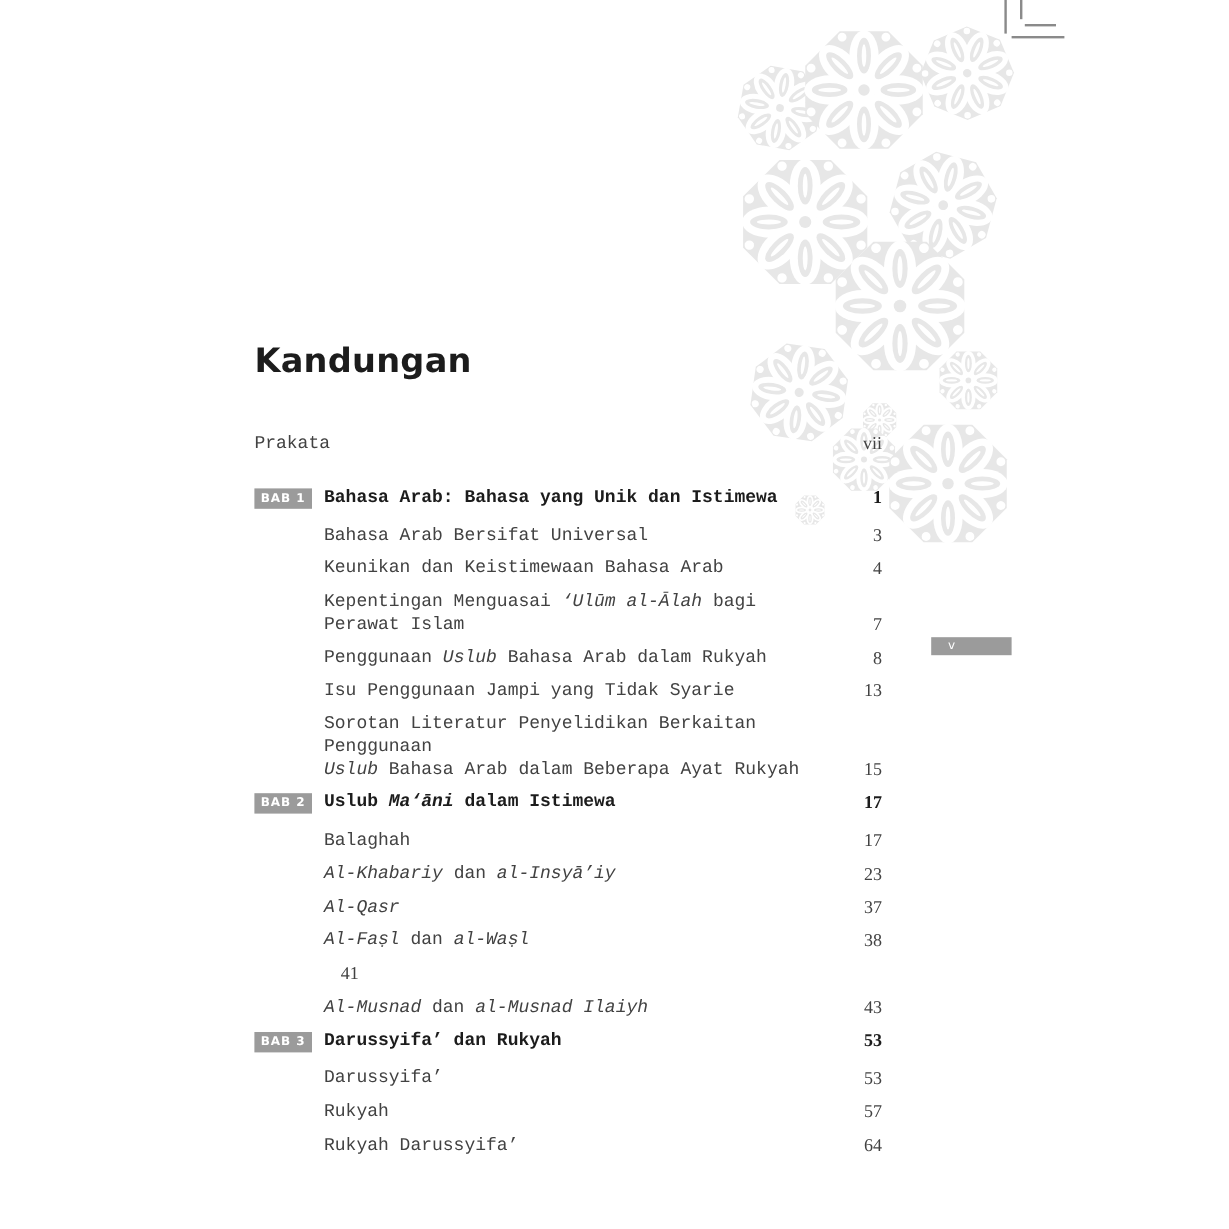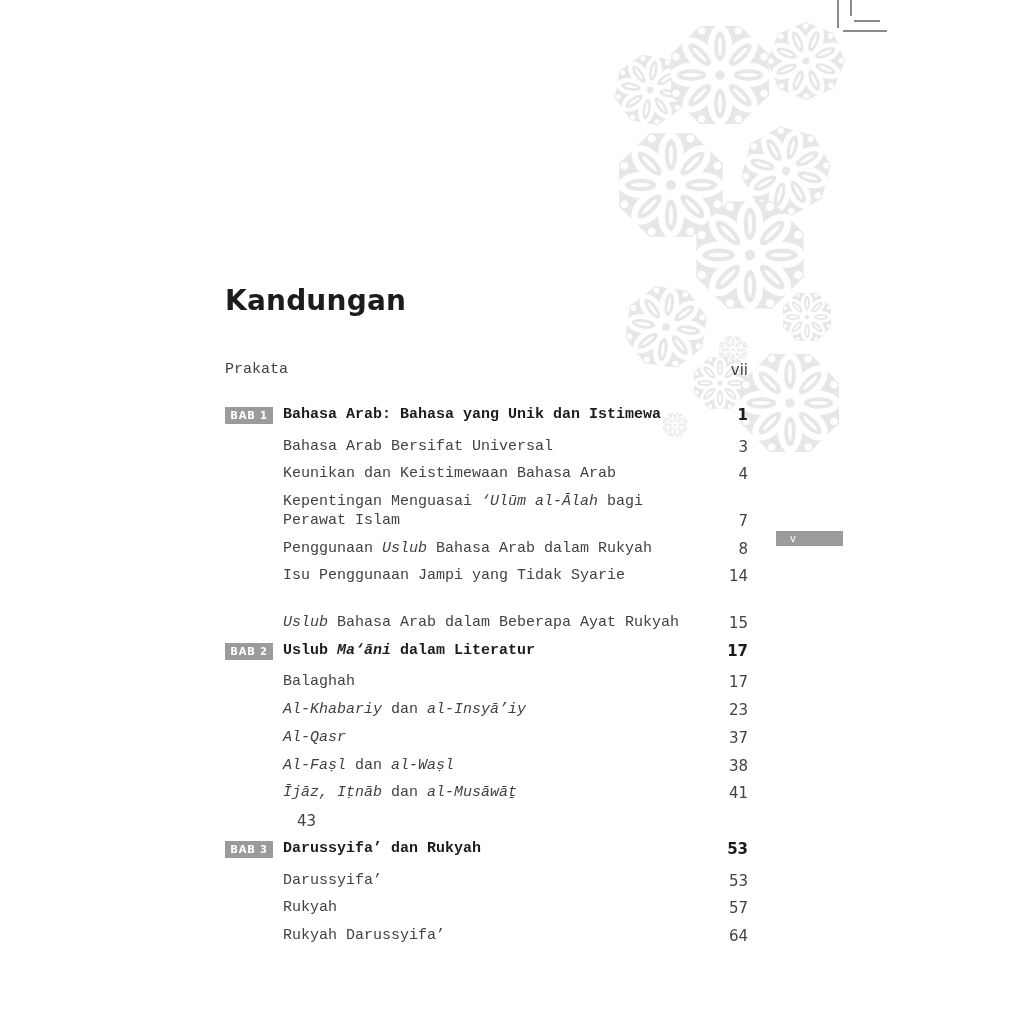--- a/index.html
+++ b/index.html
@@ -12,32 +12,32 @@
   .crop-mark{position:absolute;background:var(--mark,#8a8a8a);z-index:1;}
   #mark-v1{left:837px;top:0;width:2px;height:28px;}
   #mark-v2{left:850px;top:0;width:2px;height:16px;}
   #mark-h1{left:854px;top:20px;width:26px;height:2px;}
   #mark-h2{left:843px;top:30px;width:44px;height:2px;}
   .edge-tab{
     position:absolute;left:776px;top:531px;width:67px;height:15px;z-index:2;
     background:var(--tab-bg,#9b9b9b);color:var(--tab-text,#fff);
     font-size:10px;line-height:15px;padding-left:14px;box-sizing:border-box;
   }
-  .content{position:absolute;left:225px;top:284px;width:523px;z-index:2;}
+  .content{position:absolute;left:212px;top:284px;width:523px;z-index:2;}
   h1.page-title{
     font-size:28px;font-weight:bold;color:var(--heading,#1c1c1c);
     margin:0 0 44px 0;letter-spacing:0.2px;
   }
   .row{
     display:flex;align-items:flex-end;
     font-size:15px;color:var(--text,#424242);
     margin-bottom:9px;
   }
   .row .label{flex:1;line-height:1.25;font-family:Liberation Mono, monospace;}
-  .row .pageno{margin-left:14px;line-height:1.25;}
+  .row .pageno{margin-left:14px;line-height:1.25;font-family:Liberation Serif, serif;}
   .it{font-style:italic;}
   .chapter-header{
     margin-bottom:13px;
     font-weight:bold;color:var(--heading,#1c1c1c);
   }
   .chapter:first-of-type .chapter-header{margin-top:26px;align-items:center;}
   .chapter-header .label,.chapter-header .pageno{color:var(--heading,#1c1c1c);}
   .badge{
     display:block;width:48px;text-align:center;
     background:var(--badge-bg,#9b9b9b);color:var(--badge-text,#fff);
@@ -187,33 +187,33 @@
             <span class="pageno">7</span>
           </div>
           <div class="row">
             <span class="section-indent"></span>
             <span class="label"><span>Penggunaan </span><span class="it">Uslub</span><span> Bahasa Arab dalam Rukyah</span></span>
             <span class="pageno">8</span>
           </div>
           <div class="row">
             <span class="section-indent"></span>
             <span class="label"><span>Isu Penggunaan Jampi yang Tidak Syarie</span></span>
-            <span class="pageno">14</span>
-          </div>
-          <div class="row">
-            <span class="section-indent"></span>
-            <span class="label"><br><span class="it">Uslub</span><span> Bahasa Arab dalam Beberapa Ayat Rukyah</span></span>
+            <span class="pageno">13</span>
+          </div>
+          <div class="row">
+            <span class="section-indent"></span>
+            <span class="label"><span>Sorotan Literatur Penyelidikan Berkaitan Penggunaan</span><br><span class="it">Uslub</span><span> Bahasa Arab dalam Beberapa Ayat Rukyah</span></span>
             <span class="pageno">15</span>
           </div>
         </div>
       </div>
       <div class="chapter">
         <div class="row chapter-header">
           <span class="badge">BAB 2</span>
-          <span class="label"><span>Uslub </span><span class="it">Ma‘āni</span><span> dalam Literatur</span></span>
+          <span class="label"><span>Uslub </span><span class="it">Ma‘āni</span><span> dalam Istimewa</span></span>
           <span class="pageno">17</span>
         </div>
         <div class="sections">
           <div class="row">
             <span class="section-indent"></span>
             <span class="label"><span>Balaghah</span></span>
             <span class="pageno">17</span>
           </div>
           <div class="row">
             <span class="section-indent"></span>
@@ -225,25 +225,25 @@
             <span class="label"><span class="it">Al-Qasr</span></span>
             <span class="pageno">37</span>
           </div>
           <div class="row">
             <span class="section-indent"></span>
             <span class="label"><span class="it">Al-Faṣl</span><span> dan </span><span class="it">al-Waṣl</span></span>
             <span class="pageno">38</span>
           </div>
           <div class="row">
             <span class="section-indent"></span>
-            <span class="label"><span class="it">Ījāz, Iṭnāb</span><span> dan </span><span class="it">al-Musāwāṯ</span></span>
             <span class="pageno">41</span>
           </div>
           <div class="row">
             <span class="section-indent"></span>
+            <span class="label"><span class="it">Al-Musnad</span><span> dan </span><span class="it">al-Musnad Ilaiyh</span></span>
             <span class="pageno">43</span>
           </div>
         </div>
       </div>
       <div class="chapter">
         <div class="row chapter-header">
           <span class="badge">BAB 3</span>
           <span class="label"><span>Darussyifa’ dan Rukyah</span></span>
           <span class="pageno">53</span>
         </div>

